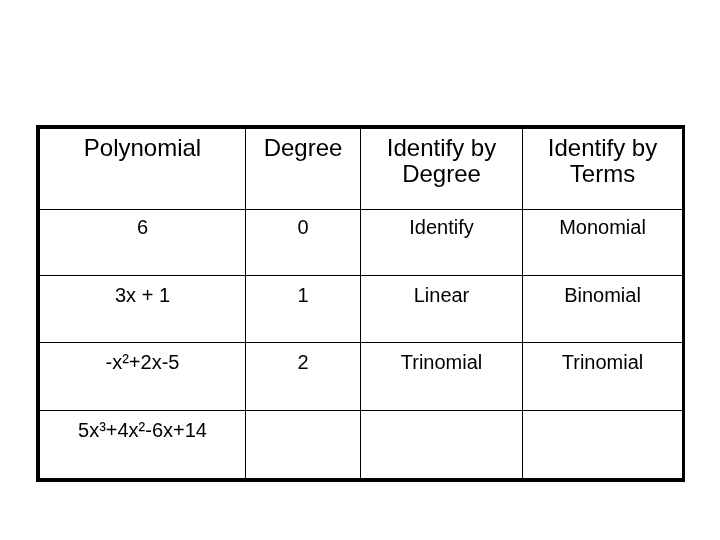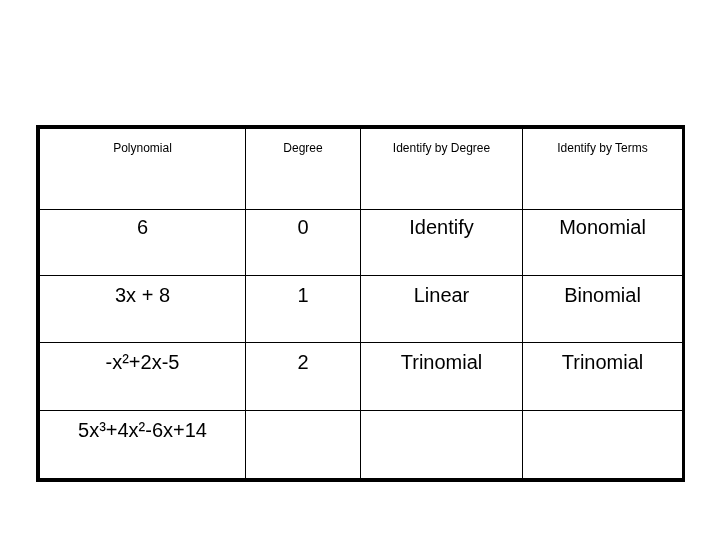--- a/index.html
+++ b/index.html
@@ -71,21 +71,21 @@
     font-size: 20px;
     line-height: 26px;
     padding: 6px 4px 0 4px;
     color: #000000;
     background: #ffffff;
     overflow: hidden;
   }
 
   table.poly-table thead th {
     height: 74px;
-    font-size: 12px;
+    font-size: 24px;
   }
 
   table.poly-table tbody td {
     height: 53px;
   }
 
   table.poly-table tbody tr:first-child td {
     padding-top: 4px;
   }
 
@@ -116,21 +116,21 @@
         </tr>
       </thead>
       <tbody>
         <tr>
           <td>6</td>
           <td>0</td>
           <td>Identify</td>
           <td>Monomial</td>
         </tr>
         <tr>
-          <td>3x + 8</td>
+          <td>3x + 1</td>
           <td>1</td>
           <td>Linear</td>
           <td>Binomial</td>
         </tr>
         <tr>
           <td>-x²+2x-5</td>
           <td>2</td>
           <td>Trinomial</td>
           <td>Trinomial</td>
         </tr>

